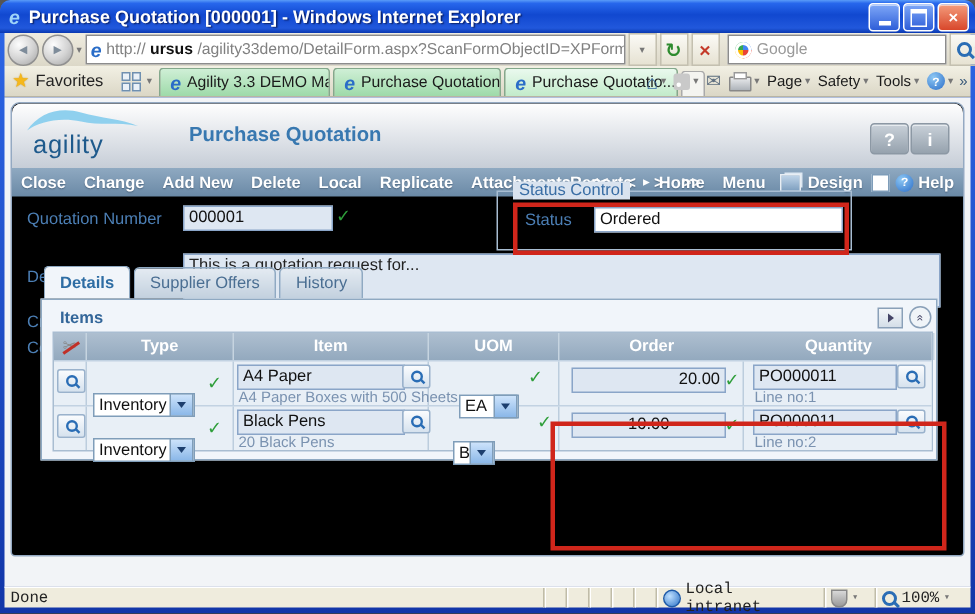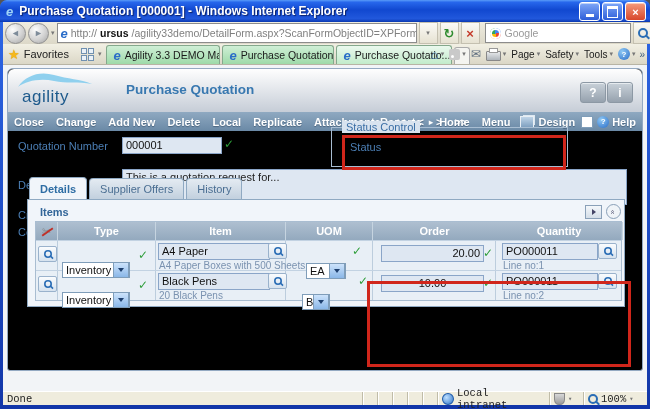--- a/index.html
+++ b/index.html
@@ -316,20 +316,21 @@
         </span>
       </div>
 
       <span class="flabel" style="left:10px;top:71px;width:100px">Quotation Number</span>
       <span class="fld" style="left:114px;top:68px;width:92px">000001</span>
       <span class="chk abs2" style="left:216px;top:69px">✓</span>
 
       <div id="fieldset-status">
         <span id="legend-status">Status Control</span>
         <span class="flabel" style="left:18px;top:13px;width:40px">Status</span>
+        <span class="fld" style="left:64px;top:10px;width:158px;background:#fff">Ordered</span>
       </div>
 
       <span class="flabel" style="left:10px;top:110px;width:100px">Description</span>
       <div id="desc-box">This is a quotation request for...</div>
 
       <span class="flabel" style="left:10px;top:140px;width:100px">Create Date</span>
       <span class="fld" style="left:114px;top:137px;width:92px">27/01/2010</span>
       <span class="flabel" style="left:355px;top:140px;width:100px">RequiredBy</span>
       <span class="fld" style="left:459px;top:137px;width:86px"></span>
 

